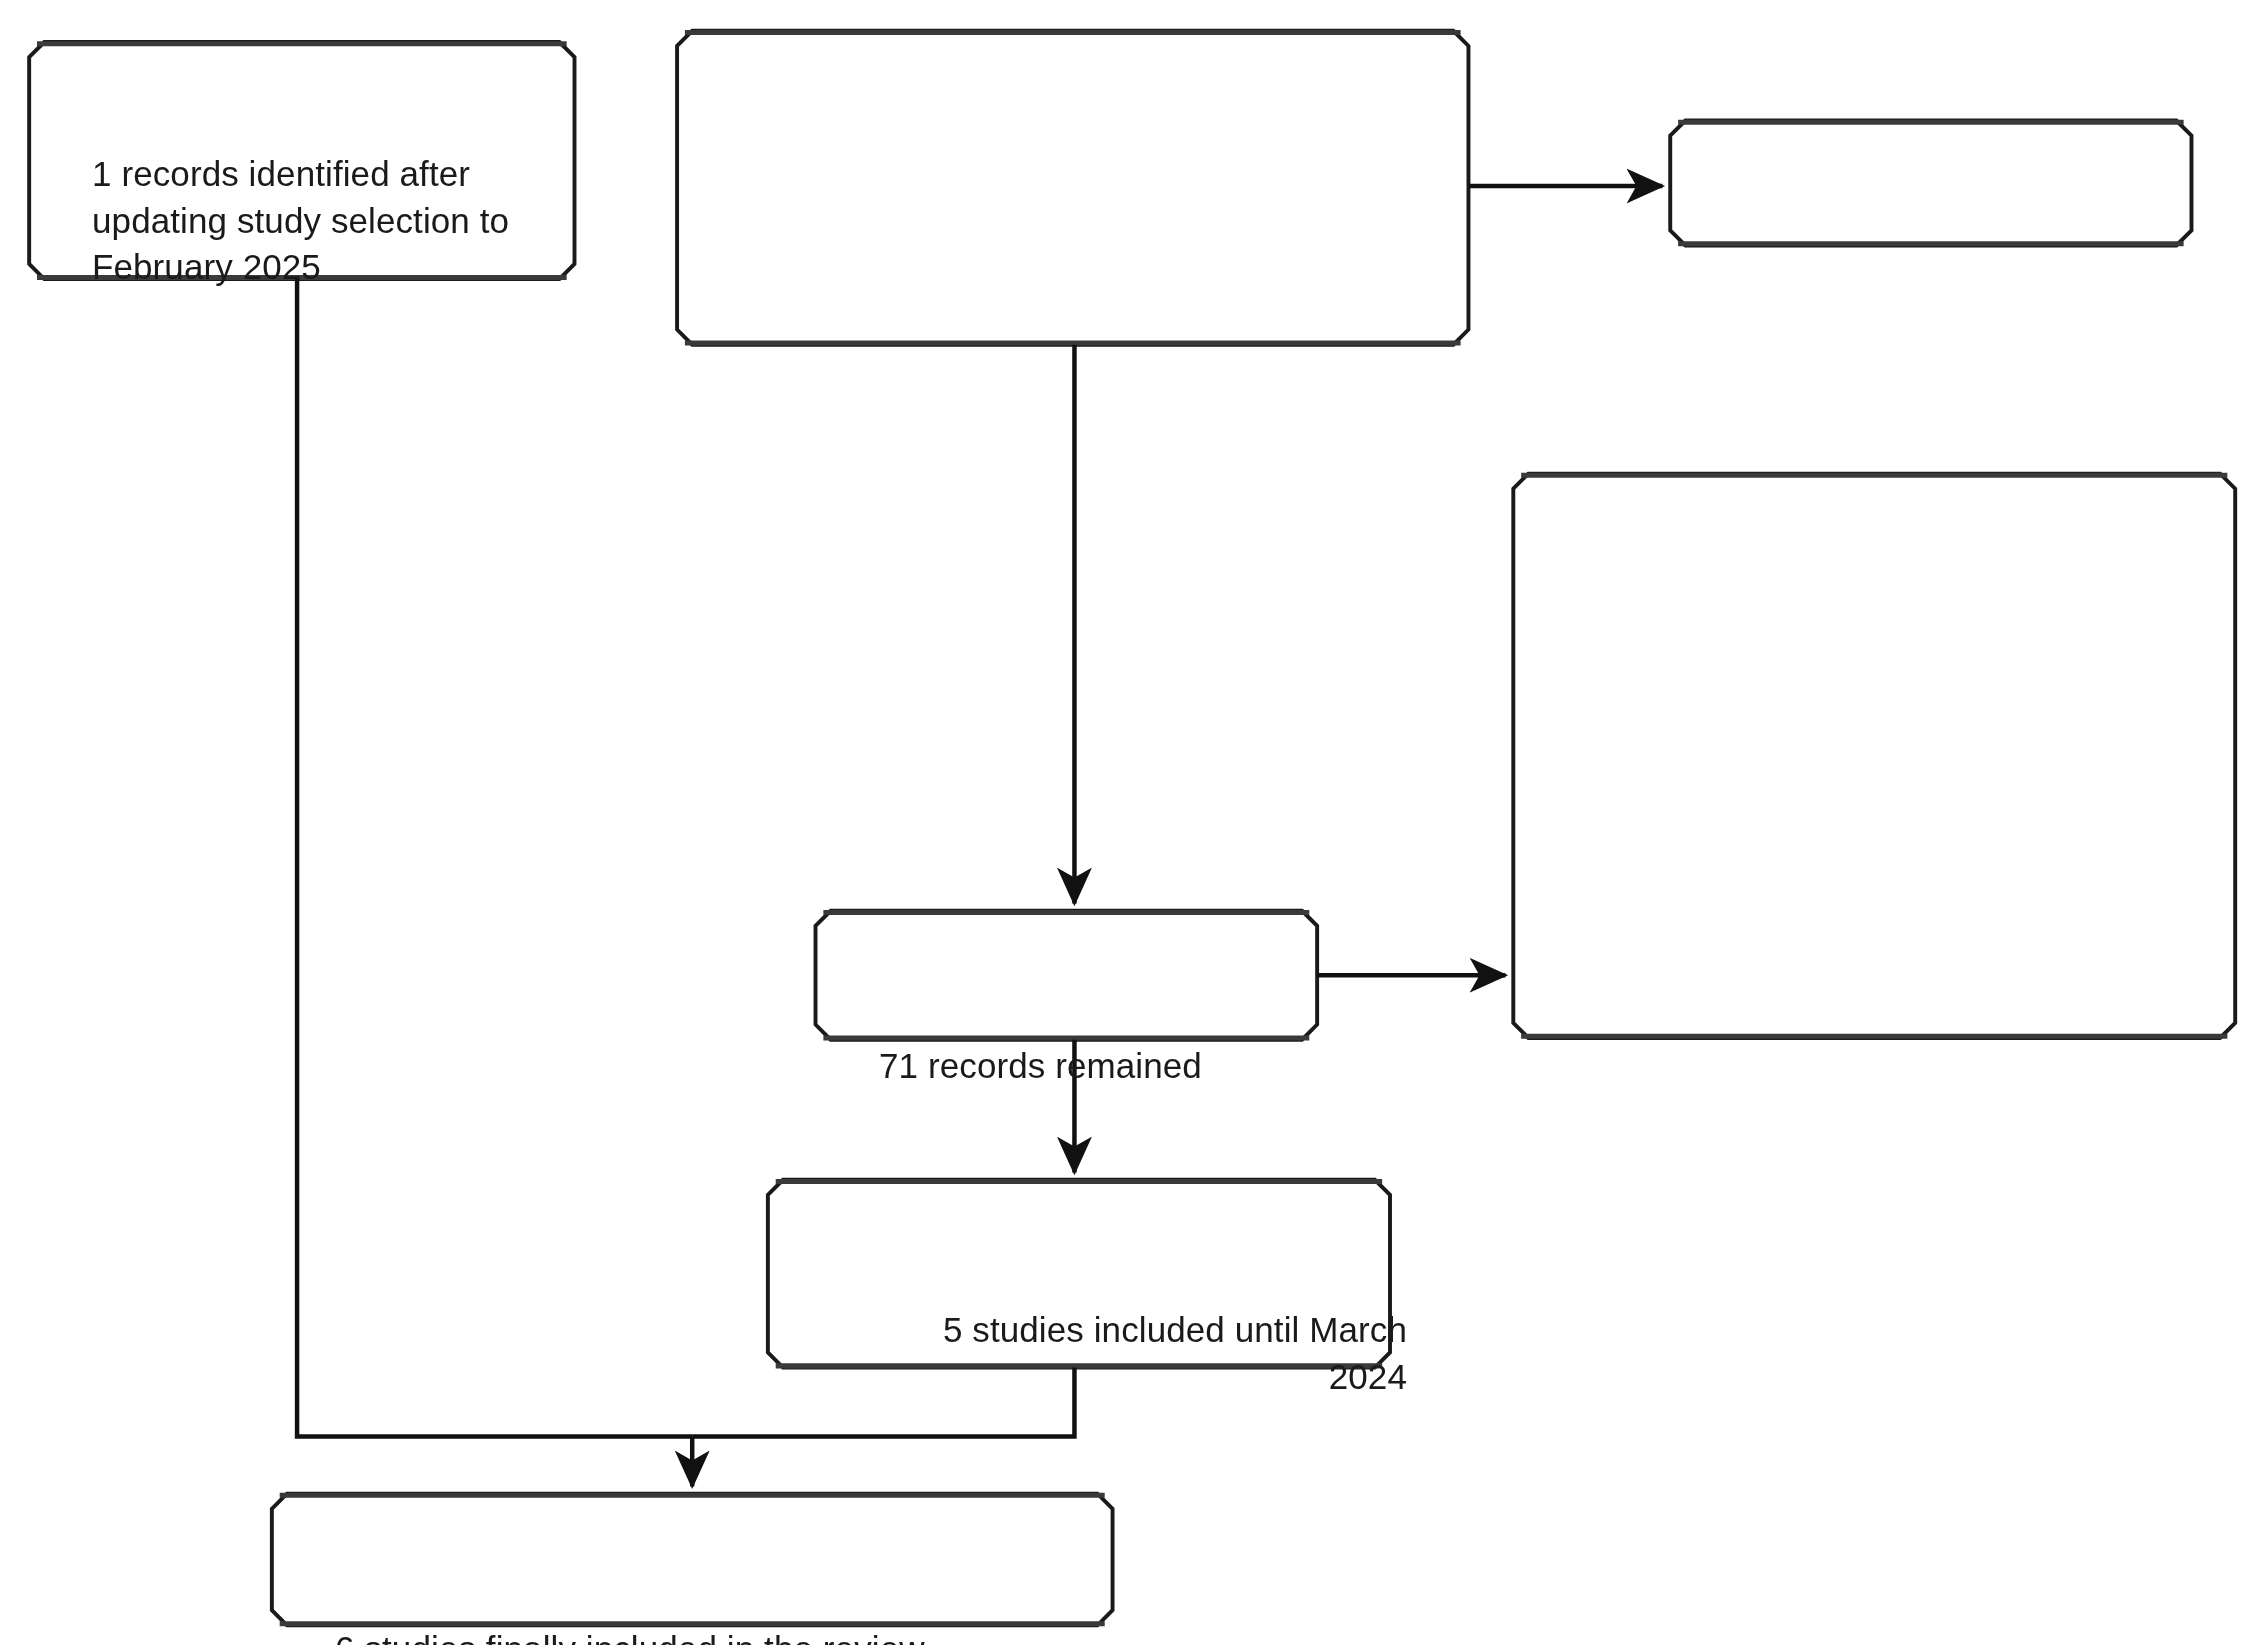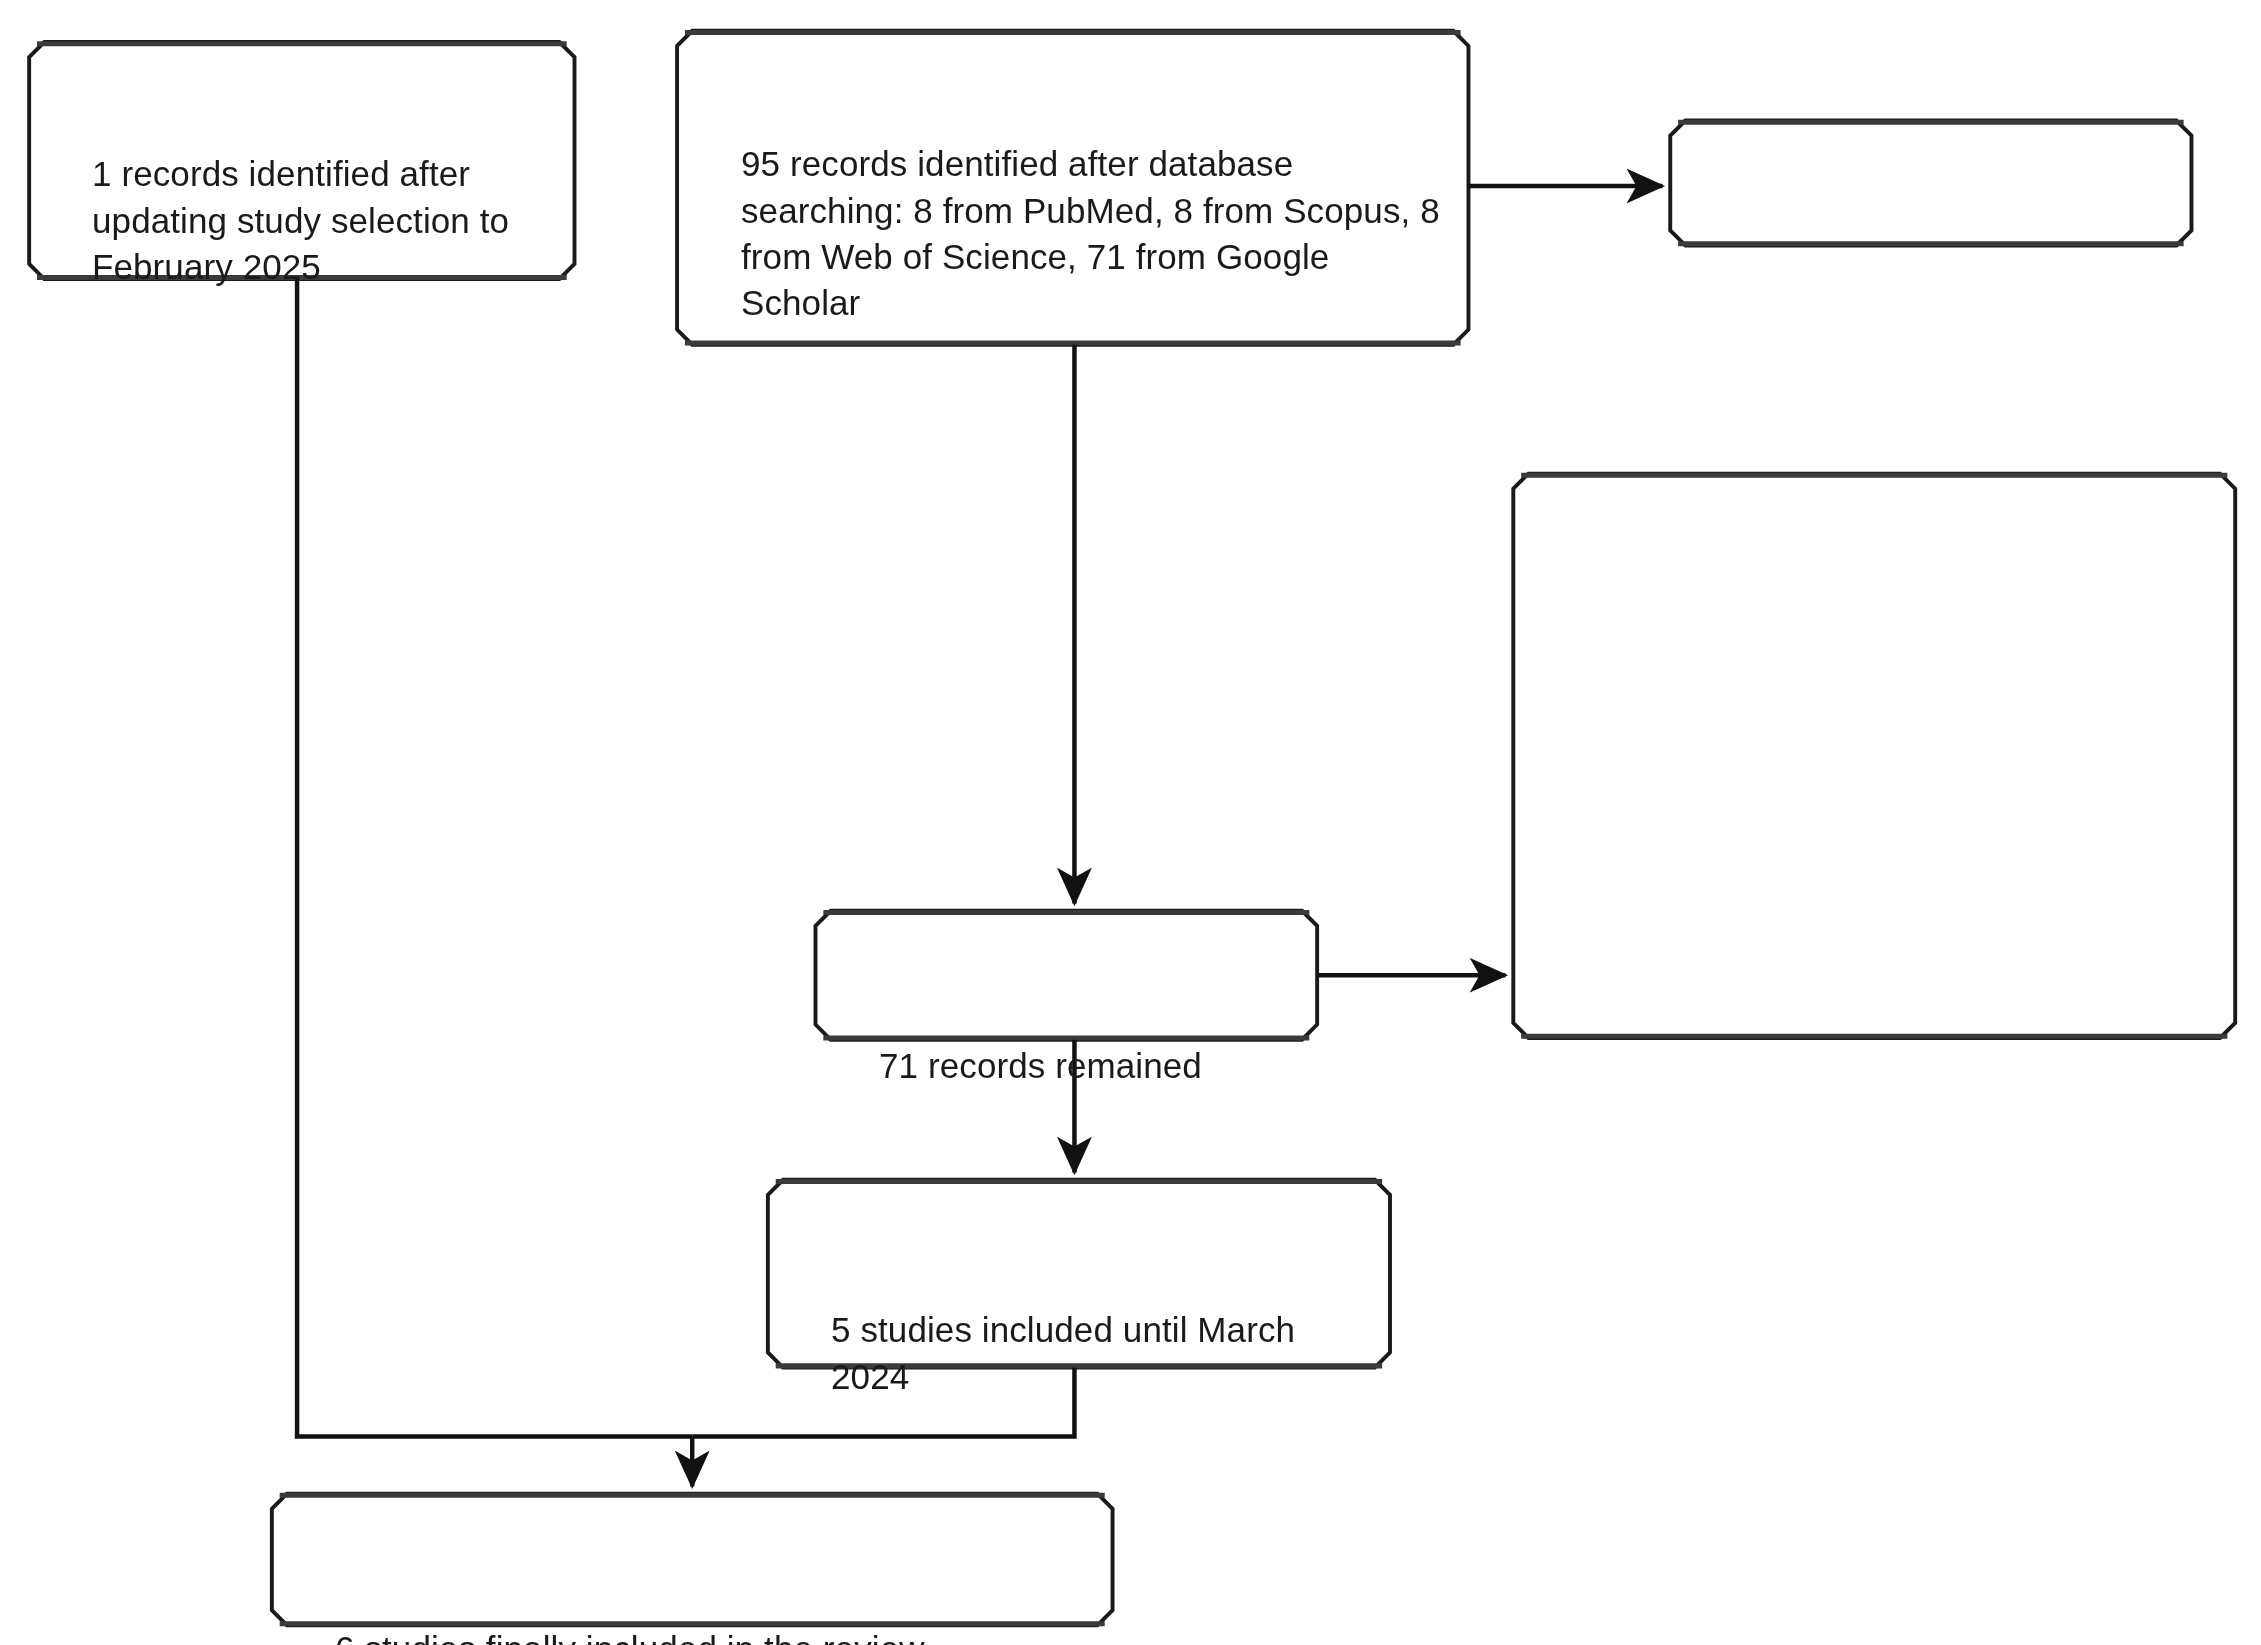--- a/index.html
+++ b/index.html
@@ -107,31 +107,28 @@
 
     <path d="M530,498 L530,2563 L1235,2563" fill="none" stroke="#111111" stroke-width="8"></path>
 
     <path d="M1235,2563 L1235,2652" fill="none" stroke="#111111" stroke-width="8" marker-end="url(#arrowhead)"></path>
   </svg>
 
   <div class="node" style="left:52px; top:59px; width:504px;">
     <span class="txt">1 records identified after updating study selection to February 2025</span>
   </div>
 
-  <div class="node" style="left:701px; top:49px; width:746px;">
-    <span class="txt">95 records identified after database searching: 8 from PubMed, 8 from Scopus, 8 from Web of Science, 71 from Google Scholar</span>
-  </div>
 
 
 
   <div class="node" style="left:839px; top:951px; width:471px;">
     <span class="txt">71 records remained</span>
   </div>
 
-  <div class="node" style="left:791px; top:1215px; width:583px;">
+  <div class="node" style="left:824px; top:1215px; width:583px;text-align:right;">
     <span class="txt">5 studies included until March 2024</span>
   </div>
 
   <div class="node" style="left:295px; top:1534px; width:807px;">
     <span class="txt">6 studies finally included in the review</span>
   </div>
 
 </div>
 
 

